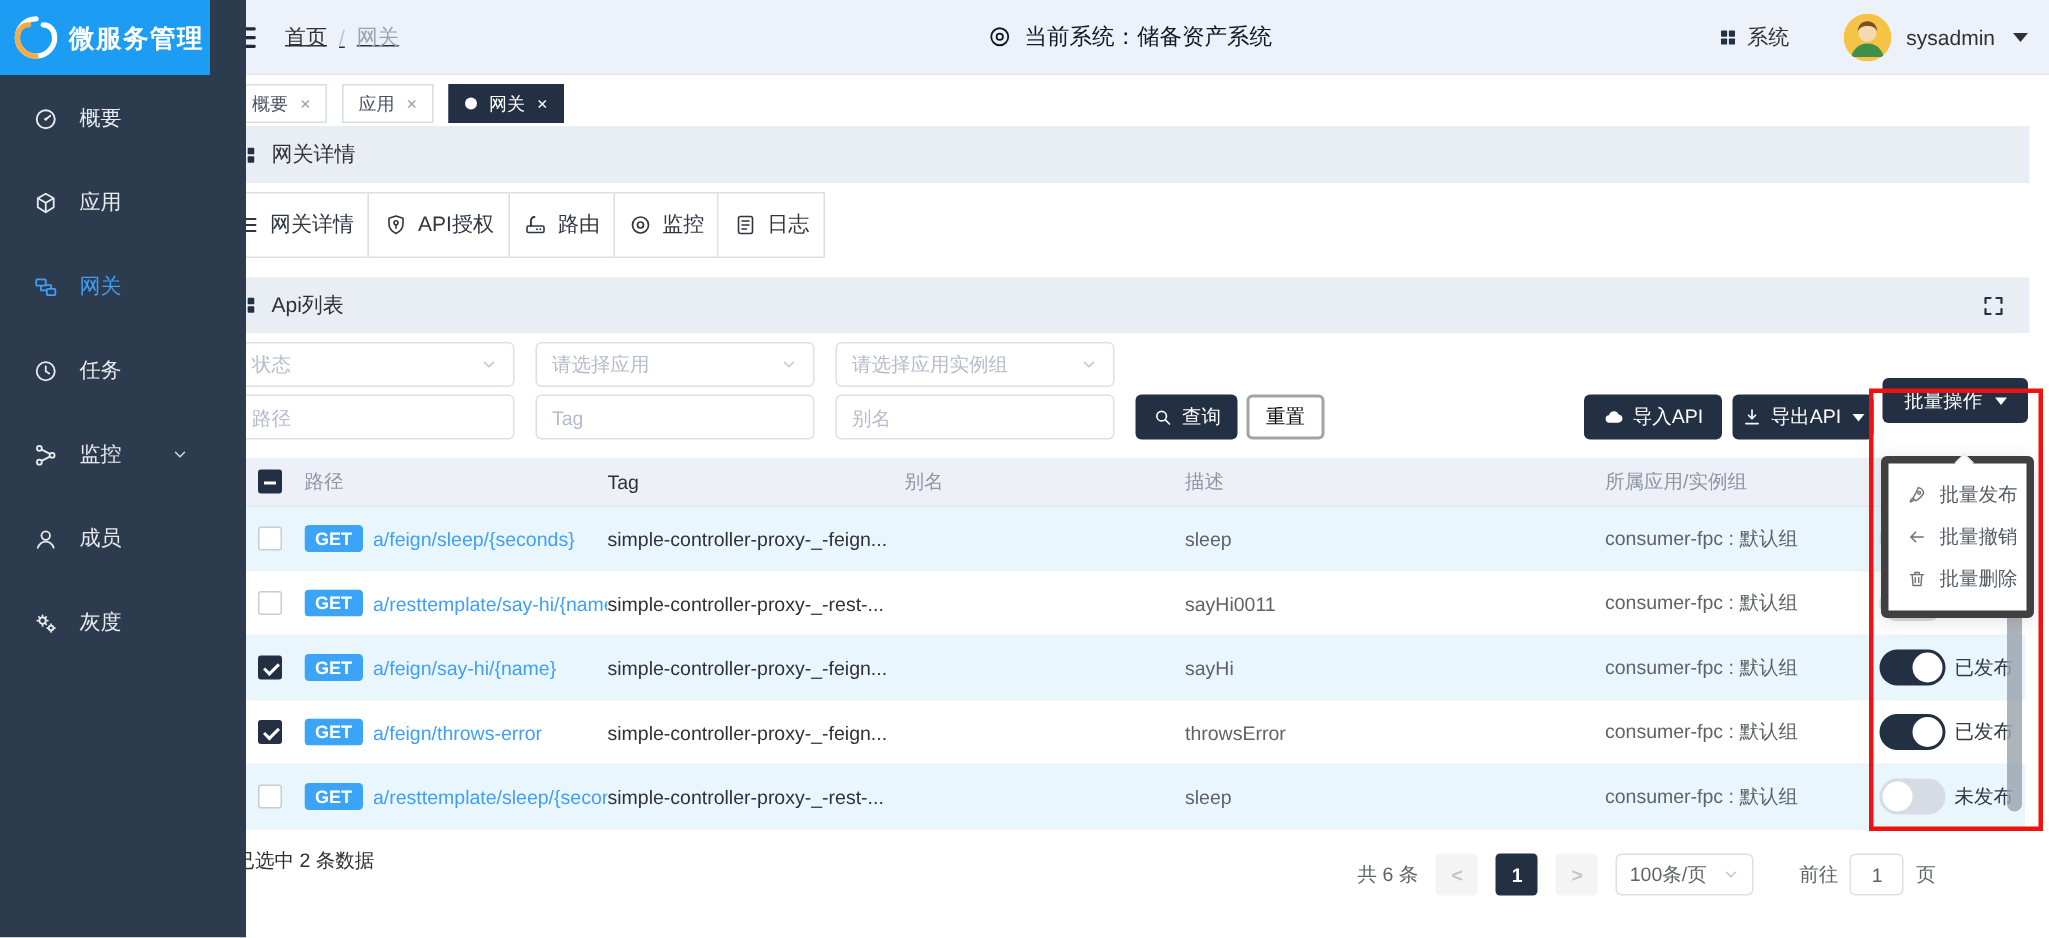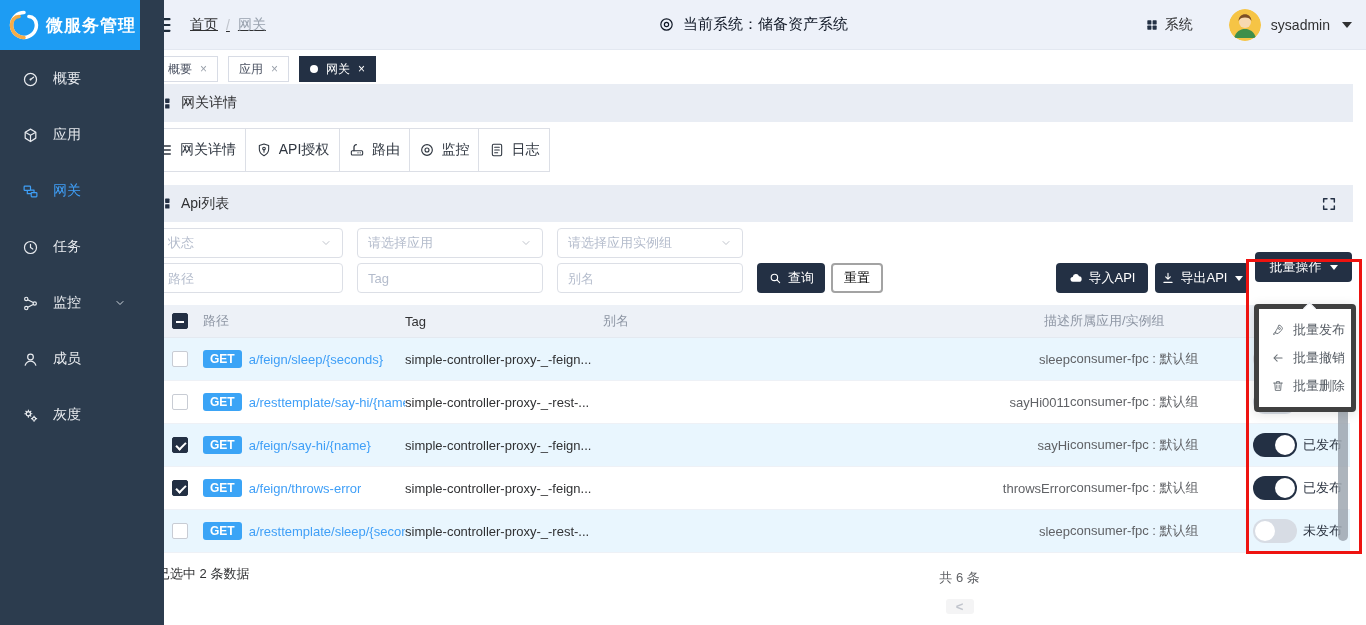--- a/index.html
+++ b/index.html
@@ -74,41 +74,41 @@
 
   
   #table { position:absolute; left:157px; top:305px; width:1193px; z-index:2; }
   .thead { height:33px; background:#edf1f7; display:flex; align-items:center; font-size:13px; color:#8d95a3; border-bottom:1px solid #e4e9f0; }
   .trow { height:43px; display:flex; align-items:center; font-size:13px; border-bottom:1px solid #eef1f6; background:#fff; }
   .trow.stripe { background:#e9f6fe; }
   .c-ck{width:46px; display:flex; justify-content:center;}
   .c-path{width:202px; display:flex; align-items:center; gap:7px; overflow:hidden;}
   .c-tag{width:198px; color:#303133; overflow:hidden; white-space:nowrap;}
   .c-alias{width:187px;}
-  .c-desc{width:280px; color:#606266;text-align:right;}
+  .c-desc{width:280px; color:#606266;}
   .c-app{width:183px; color:#606266;}
   .c-status{width:97px; display:flex; align-items:center; gap:6px;}
   .ckb { width:16px; height:16px; border:1px solid #c8ccd4; border-radius:2px; background:#fff; position:relative; cursor:pointer; }
   .ckb.checked, .ckb.ind { background:#233044; border-color:#233044; }
   .ckb.checked::after { content:""; position:absolute; left:5px; top:1.5px; width:4px; height:8px; border:solid #fff; border-width:0 2px 2px 0; transform:rotate(45deg); }
   .ckb.ind::after { content:""; position:absolute; left:3px; top:6.5px; width:8px; height:2px; background:#fff; }
   .badge { background:#3ba4f6; color:#fff; font-size:12px; font-weight:bold; padding:2px 7px; border-radius:3px; flex:none; }
   .plink { color:#3f9ff7; text-decoration:none; white-space:nowrap; overflow:hidden; cursor:pointer; }
   .toggle { width:44px; height:24px; border-radius:12px; position:relative; cursor:pointer; flex:none; }
   .toggle.off { background:#d7dce4; }
   .toggle.on { background:#233044; }
   .toggle::after { content:""; position:absolute; top:2px; width:20px; height:20px; border-radius:50%; background:#fff; }
   .toggle.off::after { left:2px; }
   .toggle.on::after { right:2px; }
   .tlabel { color:#2f3744; font-size:13px; white-space:nowrap; }
   #vscroll { position:absolute; left:1338px; top:395px; width:10px; height:146px; background:#99a1ab; border-radius:5px; opacity:.8; z-index:6; }
 
   
   #selinfo { position:absolute; left:157px; top:565px; font-size:13px; color:#303133; z-index:2; }
-  #pager { position:absolute; left:905px; top:569px; height:28px; display:flex; align-items:center; gap:12px; z-index:2;flex-direction:column; }
+  #pager { position:absolute; left:905px; top:569px; height:28px; display:flex; align-items:center; gap:12px; z-index:2; }
   #pager .total { font-size:13px; color:#606266; }
   .pbtn { width:28px; height:28px; border-radius:3px; background:#f4f4f5; color:#c0c4cc; display:flex; align-items:center; justify-content:center; font-size:13px; font-weight:bold; cursor:pointer; }
   .pbtn.cur { background:#233044; color:#fff; }
   #psize { width:92px; height:28px; border:1px solid #dcdfe6; border-radius:4px; background:#fff; display:flex; align-items:center; justify-content:space-between; padding:0 8px; font-size:13px; color:#606266; cursor:pointer; }
   #psize .chev { width:12px; height:12px; color:#c0c4cc; }
   #goto { display:flex; align-items:center; gap:8px; font-size:13px; color:#606266; margin-left:18px; }
   #goto input { width:36px; height:28px; border:1px solid #dcdfe6; border-radius:4px; text-align:center; font-size:13px; color:#606266; outline:none; font-family:inherit; }
 
   
   #dropdown { position:absolute; left:1254px; top:304px; width:102px; background:#fff; border:5px solid #404040; border-radius:4px; box-shadow:0 2px 12px rgba(0,0,0,.12); padding:7px 0; z-index:40; }

